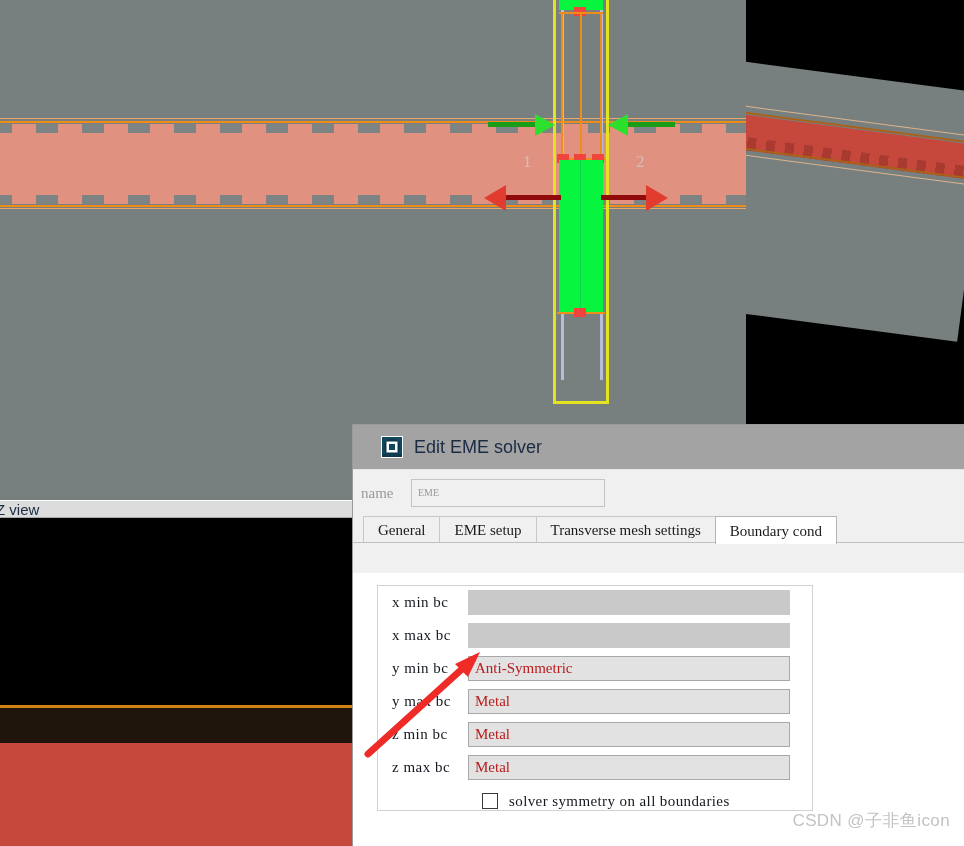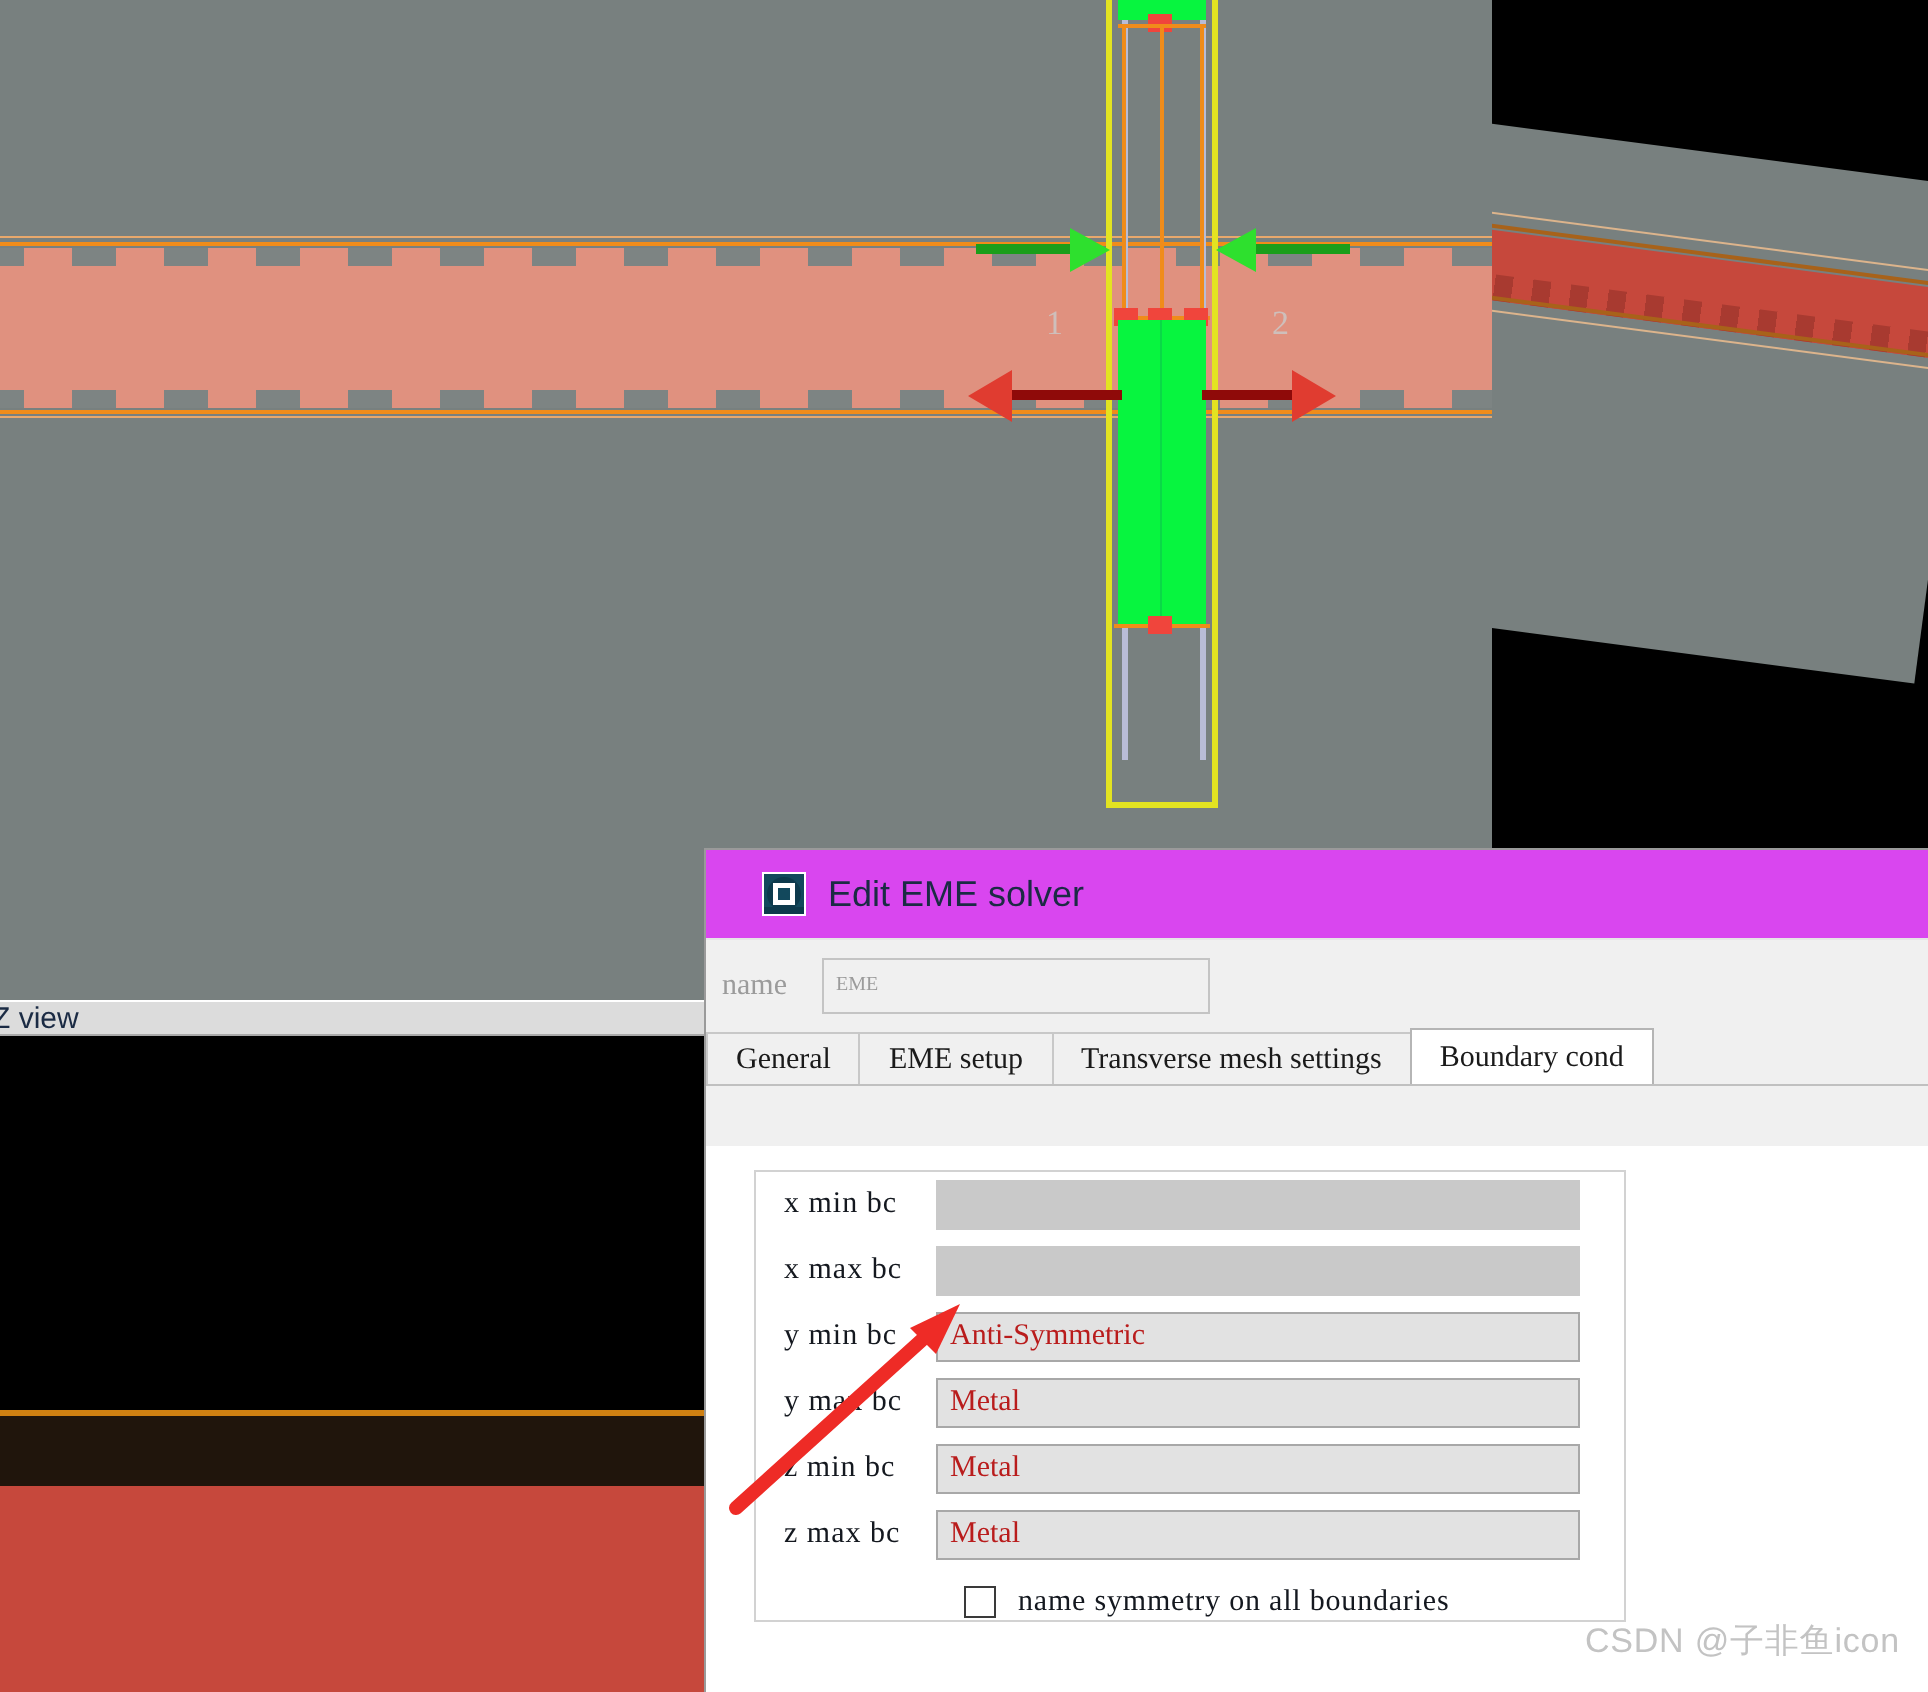--- a/index.html
+++ b/index.html
@@ -178,21 +178,21 @@
   .bp-dark { position: absolute; left: 0; top: 208px; width: 352px; height: 35px; background: #20150c; }
   .bp-brick { position: absolute; left: 0; top: 243px; width: 352px; height: 103px; background: #c6483c; }
 
   
   #dialog {
     position: absolute; left: 352px; top: 424px; width: 612px; height: 422px;
     background: #f0f0f0; border: 1px solid #9a9a9a; border-right: none; border-bottom: none;
     overflow: hidden;
   }
   .dlg-titlebar {
-    height: 45px; background: #d946ef; display: flex; align-items: center;
+    height: 45px; background: #a3a3a3; display: flex; align-items: center;
     padding-left: 28px; border-bottom: 1px solid #e6e6e6;
   }
   .dlg-icon { width: 22px; height: 22px; position: relative; flex: 0 0 auto; }
   .dlg-title {
     margin-left: 11px; font-size: 18px; color: #1b2b44;
     font-family: "Liberation Sans", sans-serif;
   }
 
   .name-row {
     height: 46px; display: flex; align-items: center; padding-left: 8px;
@@ -202,21 +202,21 @@
     font-family: "Liberation Serif", serif; font-size: 15px; color: #9b9b9b;
     width: 46px; text-align: left;
   }
   .name-input {
     width: 194px; height: 28px; background: #f0f0f0; border: 1px solid #c4c4c4;
     font-family: "Liberation Serif", serif; font-size: 10px; color: #9b9b9b;
     padding-left: 6px; line-height: 26px; margin-left: 4px;
   }
 
   .tabstrip {
-    display: flex; align-items: flex-end; height: 27px; 
+    display: flex; height: 27px; padding-left: 10px;
     border-bottom: 1px solid #c0c0c0; background: #f0f0f0;
   }
   .tab {
     height: 26px; line-height: 26px; padding: 0 14px;
     font-family: "Liberation Serif", serif; font-size: 15px; color: #1a1a1a;
     background: #f0f0f0; border: 1px solid #c8c8c8; border-bottom: none;
     margin-right: -1px; white-space: nowrap;
   }
   .tab.active {
     background: #fff; height: 28px; line-height: 28px; position: relative; z-index: 2;
@@ -396,21 +396,21 @@
           <div class="combo">Metal</div>
         </div>
 
         <div class="frow">
           <span class="flabel">z max bc</span>
           <div class="combo">Metal</div>
         </div>
 
         <div class="checkrow">
           <span class="checkbox"></span>
-          <span class="checklabel">name symmetry on all boundaries</span>
+          <span class="checklabel">solver symmetry on all boundaries</span>
         </div>
 
       </div>
     </div>
   </div>
 
   <svg id="annot-arrow" viewBox="0 0 140 140">
     <path d="M8,122 L112,28" stroke="#ee2b26" stroke-width="7" stroke-linecap="round"></path>
     <path d="M120,20 L95,32 L108,45 Z" fill="#ee2b26"></path>
   </svg>

